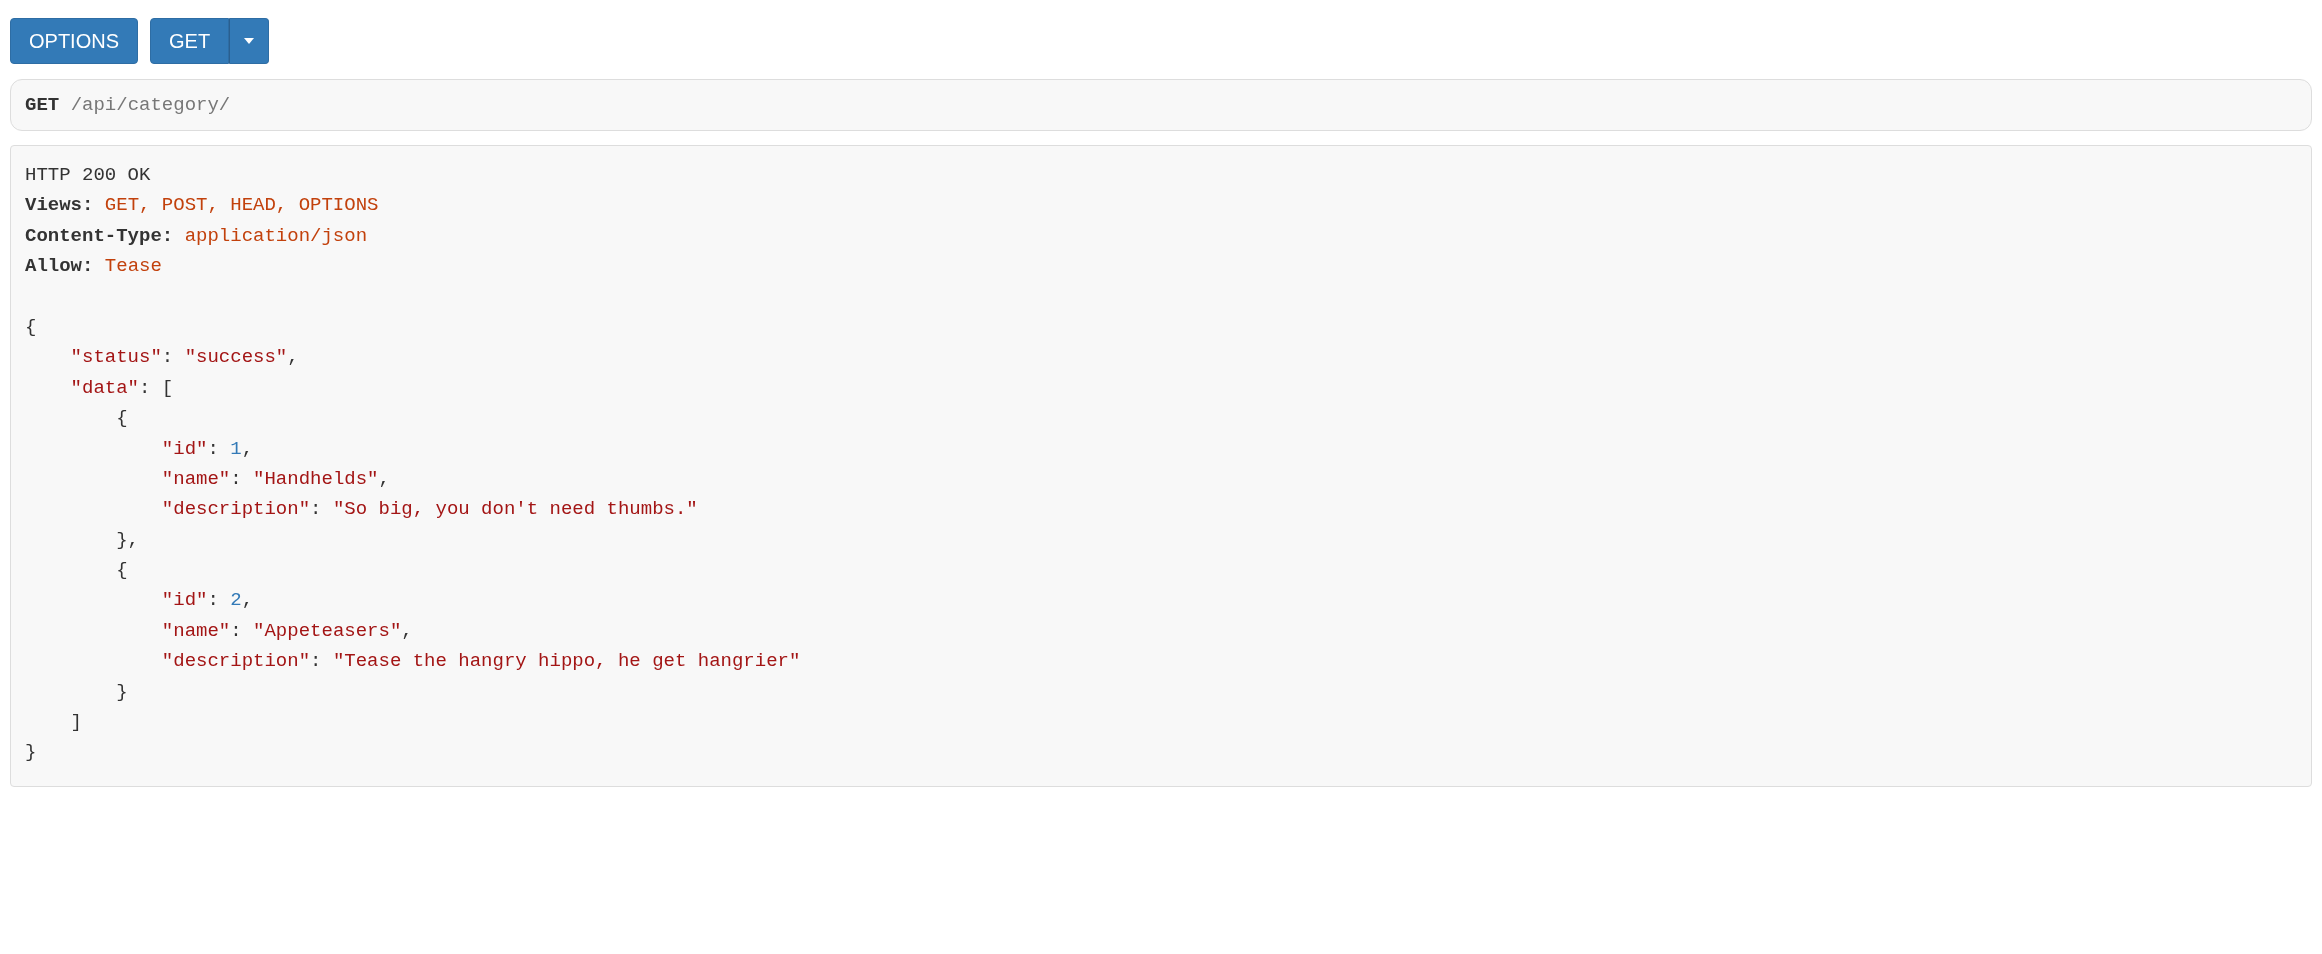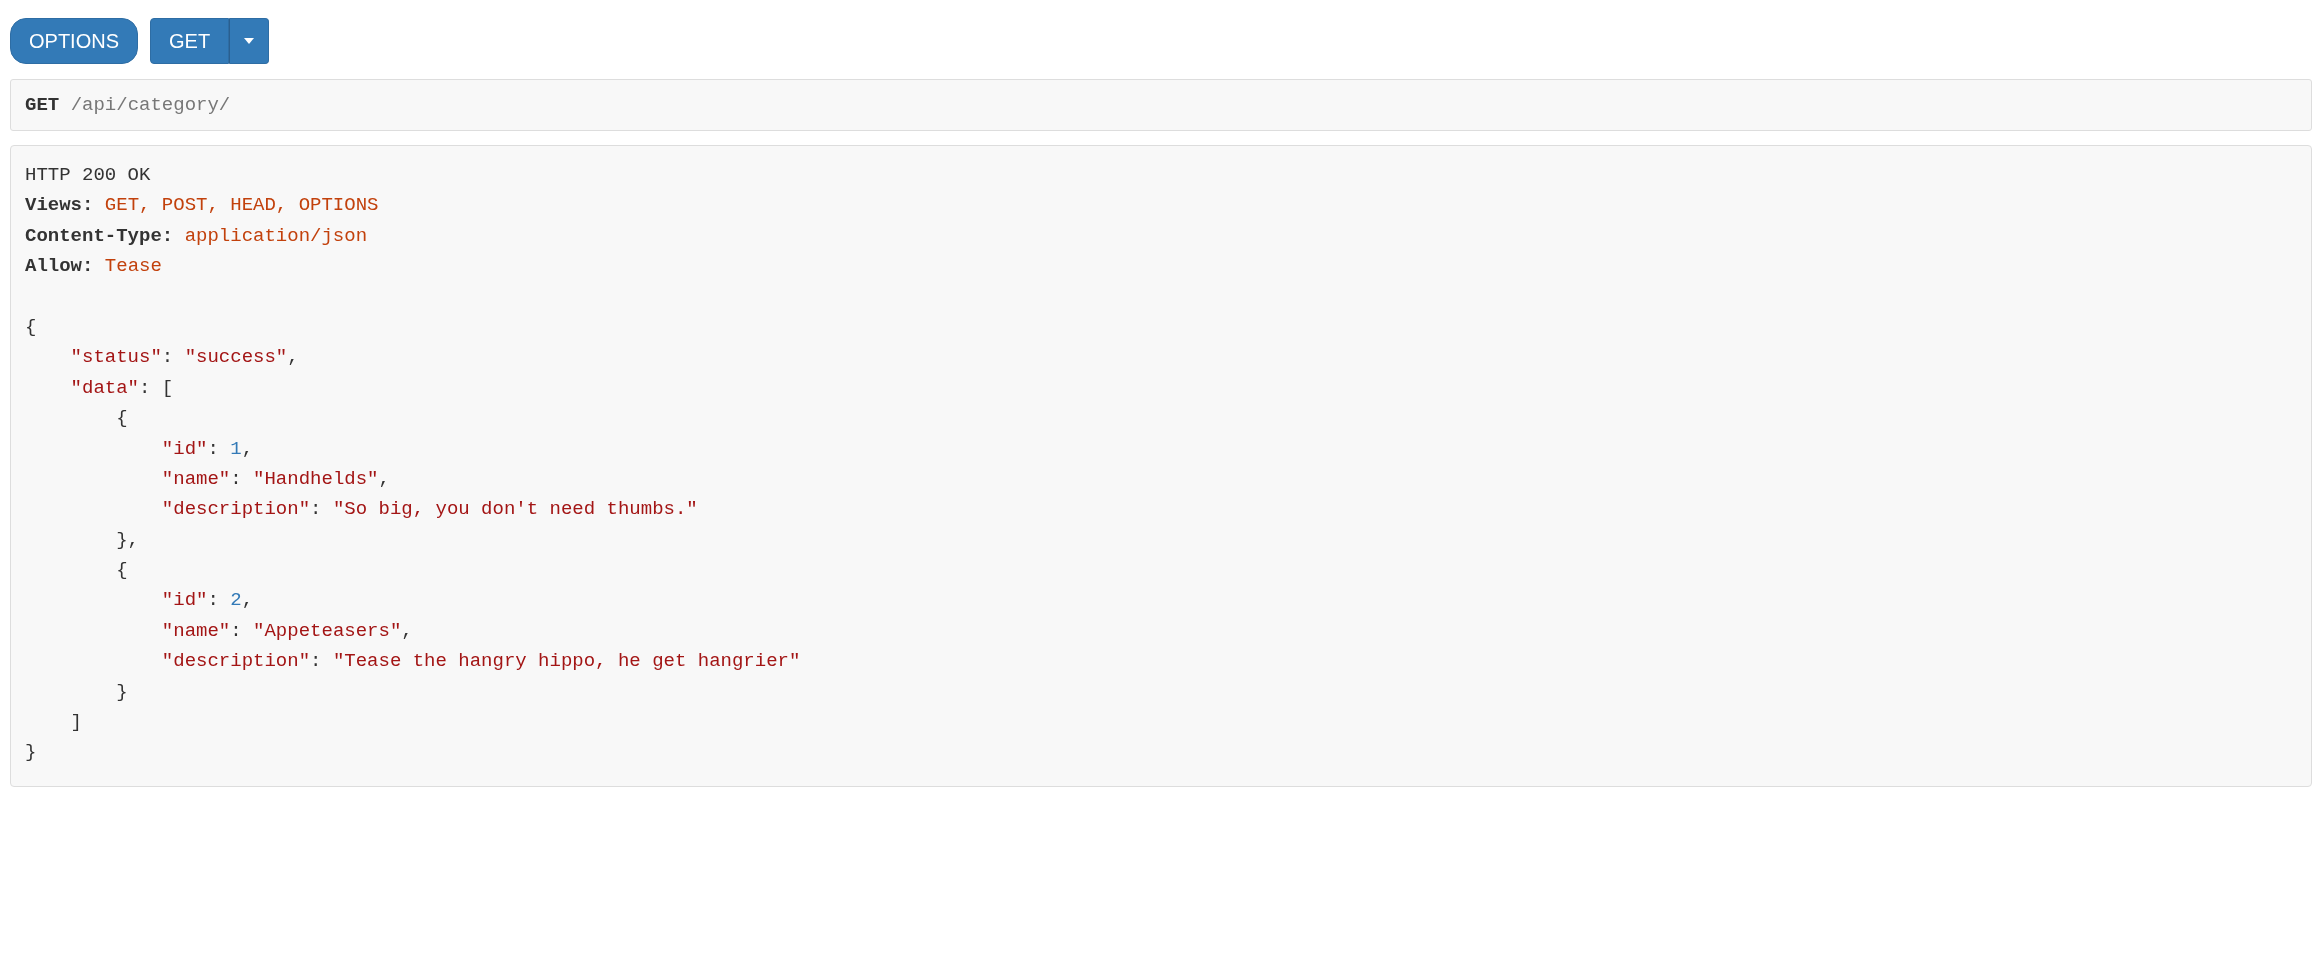--- a/index.html
+++ b/index.html
@@ -30,21 +30,21 @@
       gap: 12px;
       margin-top: 8px;
     }
     .btn {
       background: #337ab7;
       color: #fff;
       border: 1px solid #2e6da4;
       font-size: 20px;
       font-weight: 400;
       padding: 10px 18px;
-      border-radius: 16px;
+      border-radius: 4px;
       cursor: pointer;
       display: inline-flex;
       align-items: center;
       line-height: 1.2;
     }
     .btn-split {
       display: inline-flex;
       gap: 0;
     }
     .btn-split .btn {
@@ -58,21 +58,21 @@
     .caret-down {
       width: 0;
       height: 0;
       border-left: 5px solid transparent;
       border-right: 5px solid transparent;
       border-top: 6px solid #fff;
       display: inline-block;
     }
     .request-bar {
       border: 1px solid #ddd;
-      border-radius: 3px;
+      border-radius: 12px;
       background: #f8f8f8;
       padding: 14px 14px;
       font-family: Menlo, Monaco, Consolas, "Courier New", monospace;
       font-size: 19px;
       margin-bottom: 14px;
     }
     .request-bar .method {
       font-weight: 700;
       color: #333;
     }

